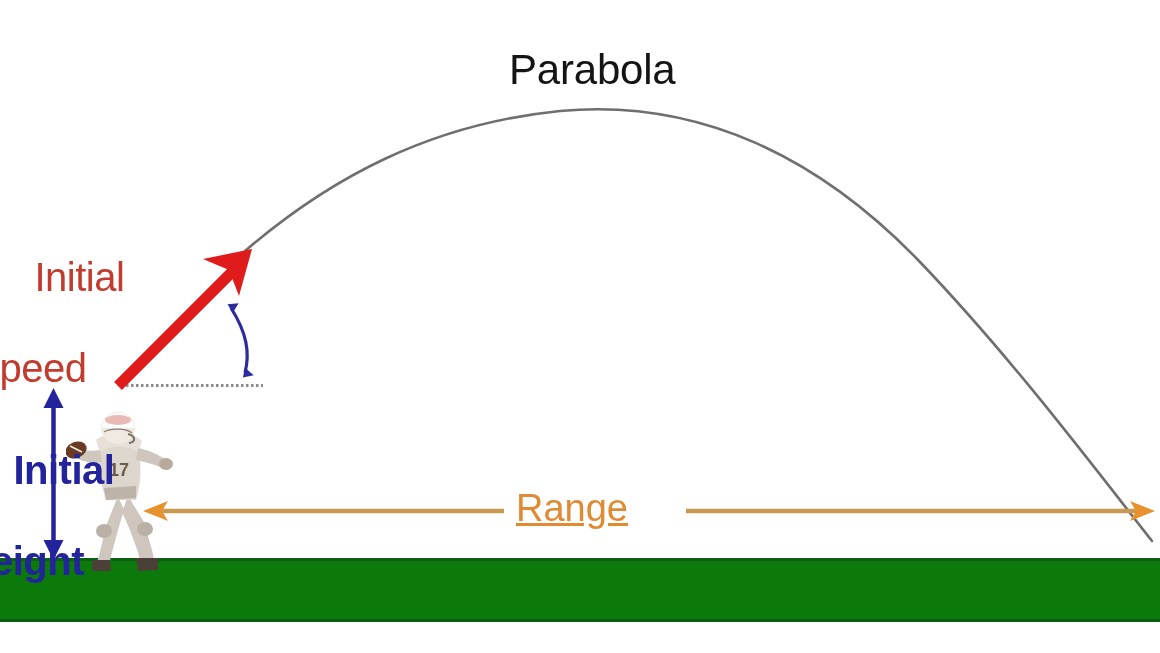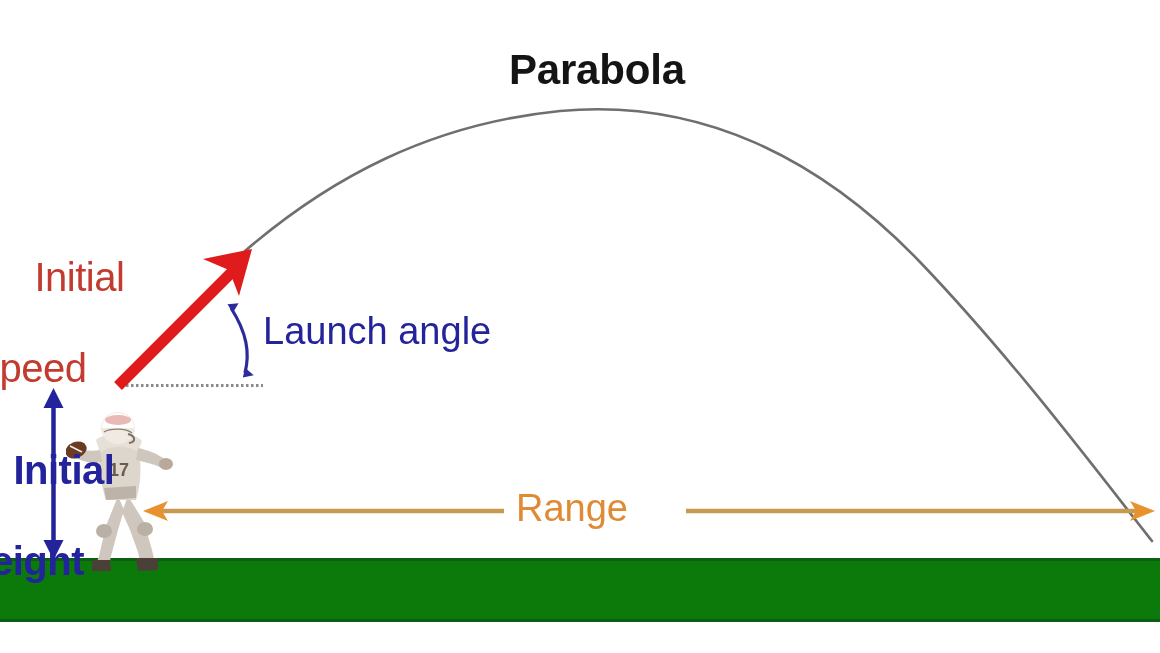--- a/index.html
+++ b/index.html
@@ -29,35 +29,35 @@
     position: absolute;
     white-space: pre;
     line-height: 1.04;
     letter-spacing: -0.2px;
   }
   #label-parabola {
     left: 509px;
     top: 48px;
     font-size: 42px;
     color: #141414;
-    font-weight: bold;
   }
   #label-launch-angle {
     left: 263px;
     top: 312px;
     font-size: 38px;
     color: #23239c;
     letter-spacing: 0px;
   }
   #label-range {
     left: 516px;
     top: 489px;
     font-size: 38px;
     color: #e08a34;
     letter-spacing: 0px;
+    text-decoration: underline;
   }
   #label-initial-speed {
     left: -8px;
     top: 215px;
     font-size: 40px;
     color: #c23b2e;
     letter-spacing: -0.5px;
   }
   #label-initial-speed .line2 {
     display: block;
@@ -179,21 +179,20 @@
       <ellipse cx="52" cy="18" rx="17" ry="16" fill="#f0eae2"></ellipse>
       <path d="M36,18 C36,9 44,3 52,3 C60,3 68,9 68,18 Z" fill="#ffffff"></path>
       <path d="M38,22 C44,18 60,18 66,23" stroke="#8b7f72" stroke-width="1.4" fill="none"></path>
       <path d="M62,24 C70,26 70,32 63,33" stroke="#7a6f62" stroke-width="2" fill="none"></path>
       <ellipse cx="52" cy="10" rx="13" ry="5" fill="#c0392b" opacity="0.35"></ellipse>
     </svg>
   </div>
 
   <div class="lbl" id="label-parabola">Parabola</div>
 
-  <div class="lbl" id="label-launch-angle">Launch angle</div>
 
   <div class="lbl" id="label-range">Range</div>
 
   <div class="lbl" id="label-initial-speed">
     <span>Initial</span>
     <span class="line2">speed</span>
   </div>
 
   <div class="lbl" id="label-initial-height">
     <span>Initial</span>

